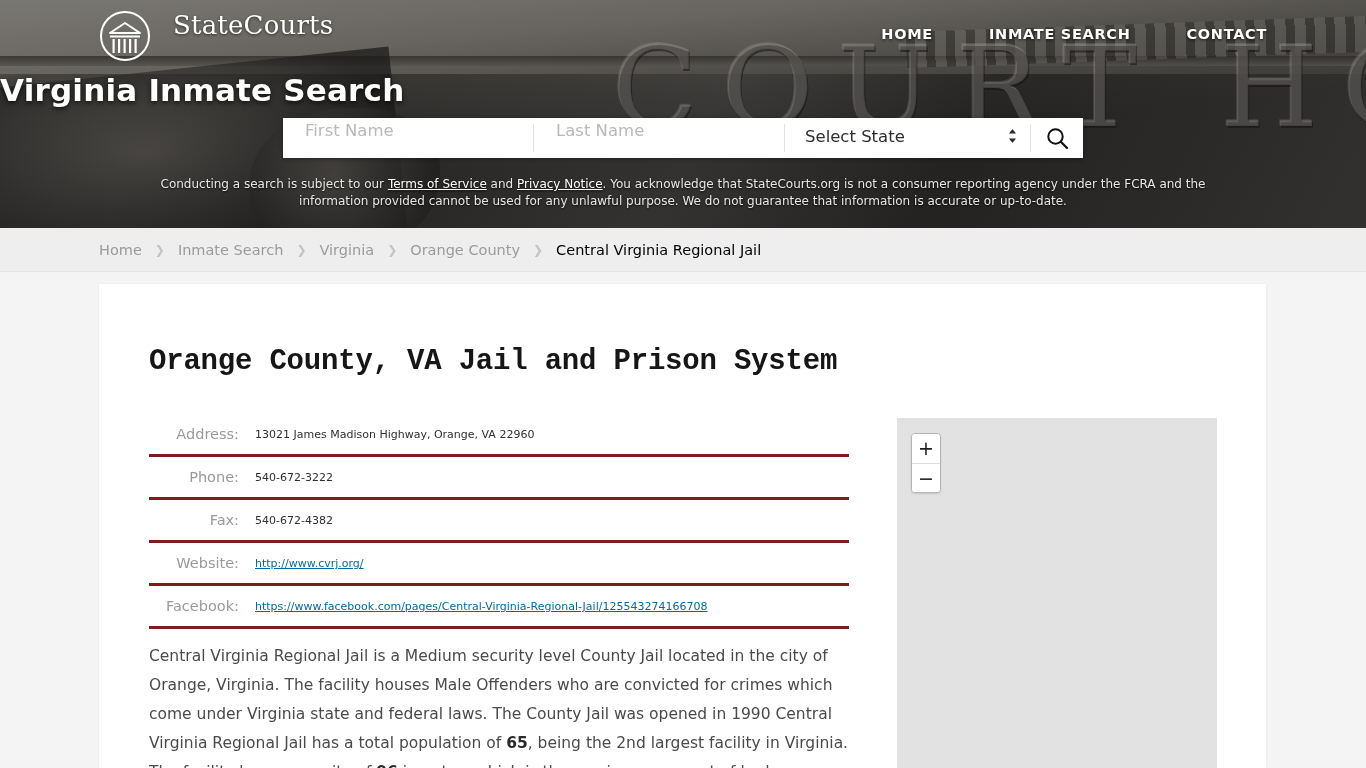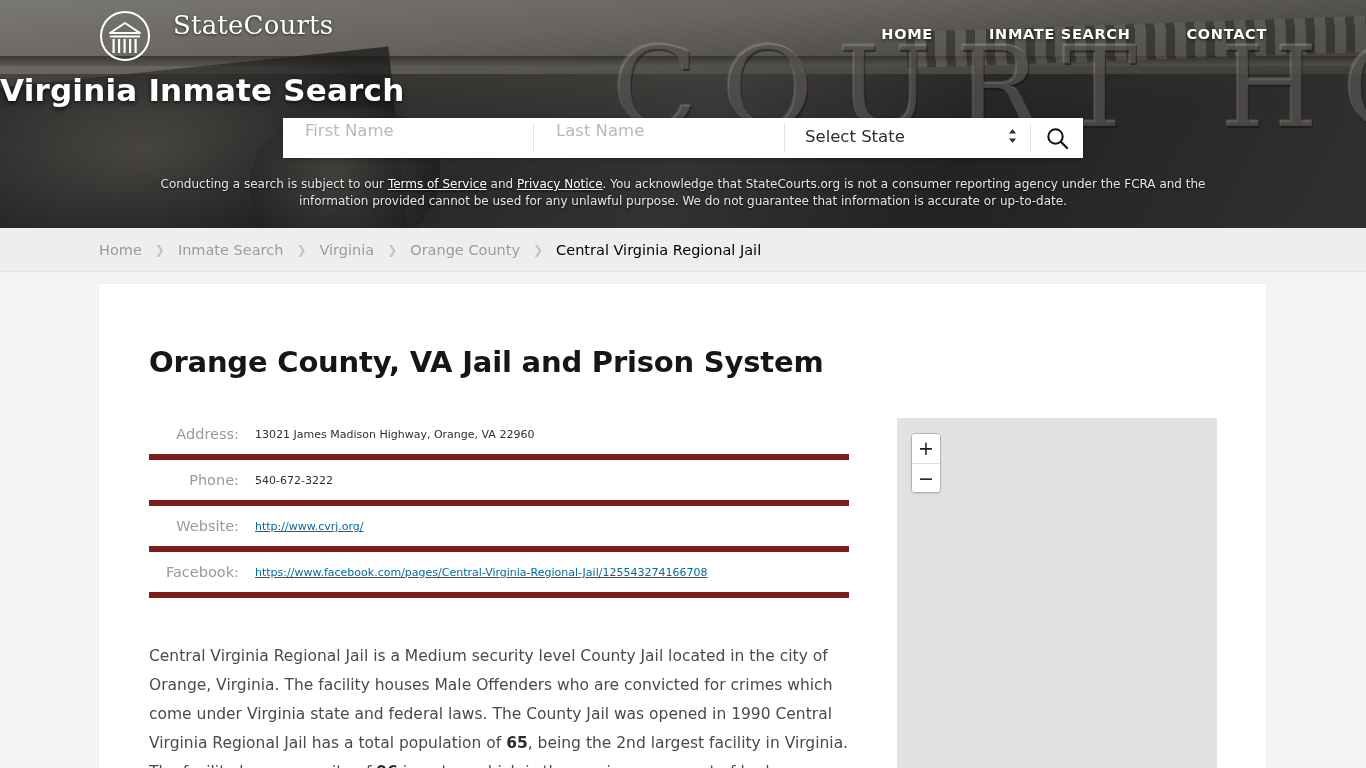--- a/index.html
+++ b/index.html
@@ -168,29 +168,30 @@
   .card {
     position: absolute; left: 99px; top: 12px;
     width: 1167px; height: 484px;
     background: #ffffff;
     box-shadow: 0 0 2px rgba(0,0,0,.07);
   }
   .page-title {
     position: absolute; left: 50px; top: 42px;
     font-size: 29px; font-weight: bold; color: #161616;
     letter-spacing: -.2px;
+    font-family: Liberation Mono, monospace;
   }
 
   
   .info-table {
     position: absolute; left: 50px; top: 130px; width: 700px;
   }
   .info-row {
     display: flex; align-items: flex-start;
-    border-bottom: 6px solid #7f1d1d;
+    border-bottom: 3px solid #7f1d1d;
     padding: 9px 0 8px 0;
     min-height: 35px;
   }
   .info-label {
     flex: 0 0 90px; text-align: right;
     font-size: 14.5px; color: #9a9a9a; line-height: 22px;
     padding-right: 0;
   }
   .info-value {
     flex: 1 1 auto; padding-left: 16px;
@@ -320,20 +321,24 @@
     <div class="info-table">
       <div class="info-row">
         <div class="info-label">Address:</div>
         <div class="info-value">13021 James Madison Highway, Orange, VA 22960</div>
       </div>
       <div class="info-row">
         <div class="info-label">Phone:</div>
         <div class="info-value">540-672-3222</div>
       </div>
       <div class="info-row">
+        <div class="info-label">Fax:</div>
+        <div class="info-value">540-672-4382</div>
+      </div>
+      <div class="info-row">
         <div class="info-label">Website:</div>
         <div class="info-value">
           <a>http://www.cvrj.org/</a>
         </div>
       </div>
       <div class="info-row">
         <div class="info-label">Facebook:</div>
         <div class="info-value wrap">
           <a>https://www.facebook.com/pages/Central-Virginia-Regional-Jail/125543274166708</a>
         </div>

